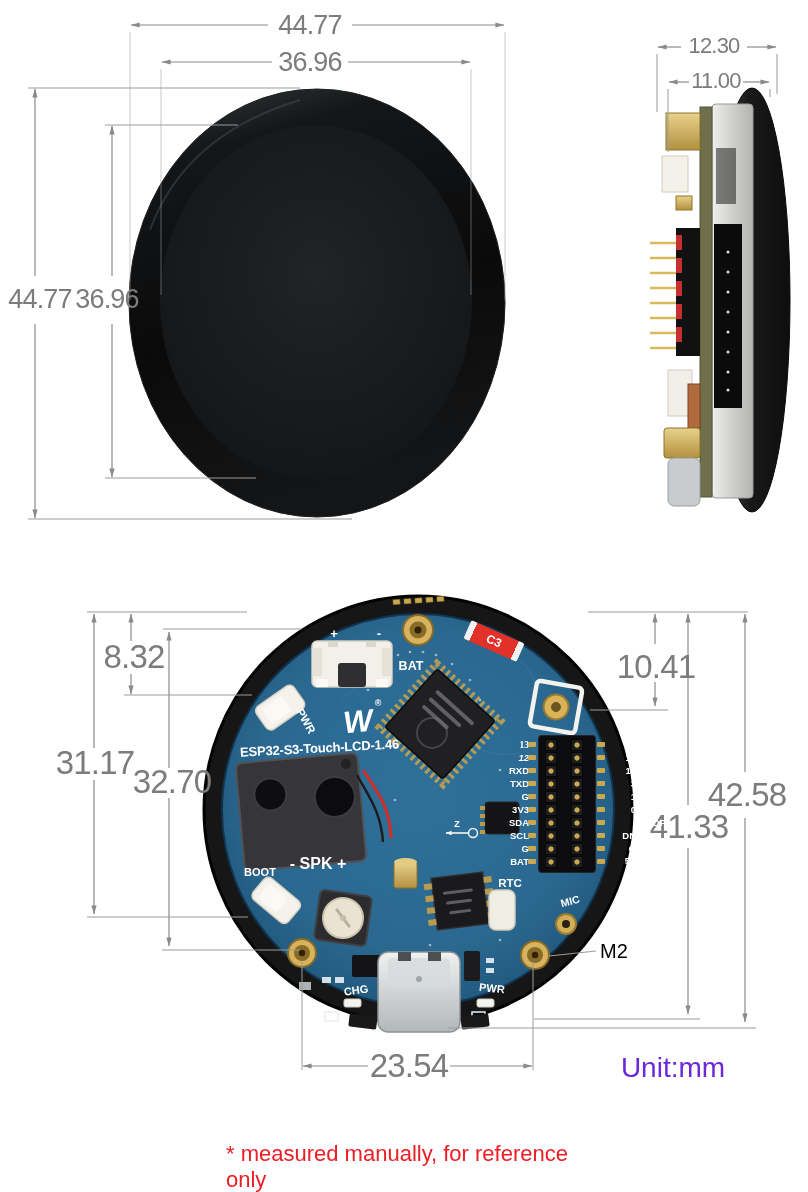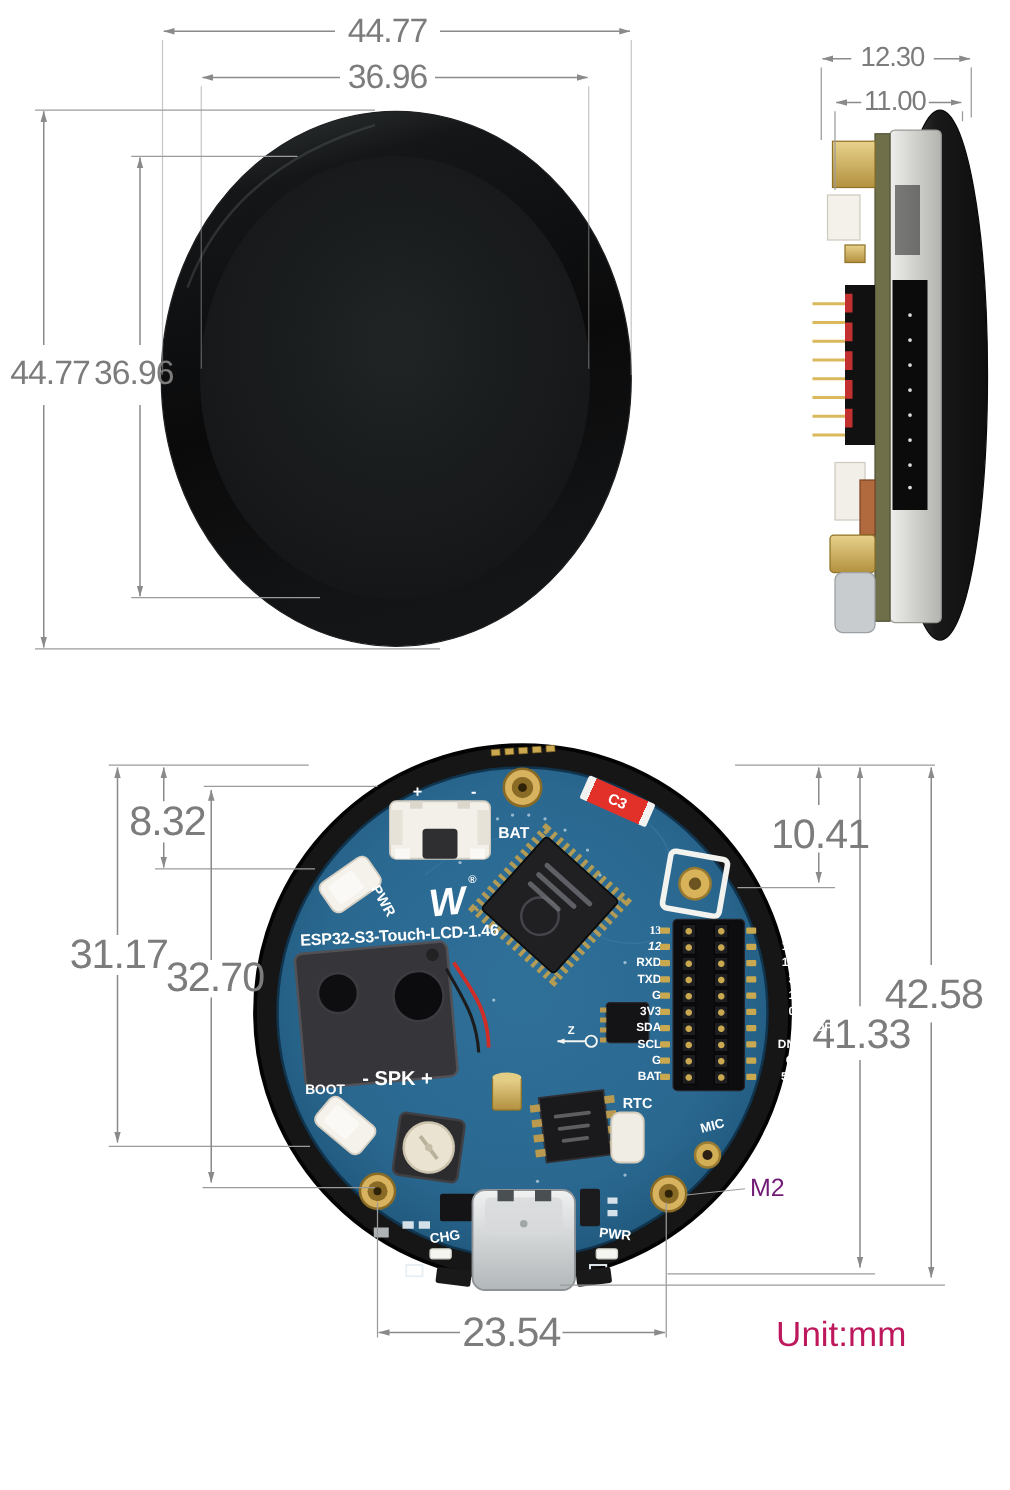--- a/index.html
+++ b/index.html
@@ -4,23 +4,23 @@
 <style>
   html,body{margin:0;padding:0;background:#fff}
   #stage{position:relative;width:808px;height:1192px;background:#ffffff;
          font-family:"Liberation Sans",sans-serif;overflow:hidden}
   #stage svg{position:absolute;left:0;top:0}
   .dim{position:absolute;transform:translate(-50%,-50%);color:#7c7c7c;
        white-space:nowrap;letter-spacing:-0.8px}
   .f27{font-size:27px}.f26{font-size:33px}.f22{font-size:22px}
   .lbl{position:absolute;transform:translate(-50%,-50%);color:#fff;font-weight:bold;
        white-space:nowrap}
-  .unit{position:absolute;transform:translate(-50%,-50%);color:#be185d;font-size:28px}
+  .unit{position:absolute;transform:translate(-50%,-50%);color:#6d28d9;font-size:28px}
   .note{position:absolute;transform:translate(-50%,-50%);color:#ee1c24;font-size:22px}
-  .m2lab{position:absolute;transform:translate(0,-50%);color:#701a75;font-size:20px}
+  .m2lab{position:absolute;transform:translate(0,-50%);color:#000000;font-size:20px}
   .c3{position:absolute;left:494px;top:641px;width:58px;height:20px;display:flex;
       align-items:center;justify-content:center;border-radius:2px;color:#fff;
       font-weight:bold;font-size:12px;transform:translate(-50%,-50%) rotate(24deg);
       background:linear-gradient(90deg,#f2f2f0 0 11%,#e23128 11% 89%,#f2f2f0 89%)}
   .hdrblock{position:absolute;left:539px;top:736px;width:56px;height:136px;
       background:#0d0d0f;border-radius:3px;box-shadow:0 0 0 1px #23232a}
   .pin{position:absolute;width:10px;height:10px;
       background:radial-gradient(circle,#c9a850 0 2.2px,#1e1e21 3px);
       outline:1px solid #070708}
   .pad{position:absolute;width:8px;height:5px;background:#c9a84f;border-radius:1px}
@@ -353,20 +353,21 @@
 <div class="dim f22" style="left:716px;top:81px">11.00</div>
 <div class="dim f26" style="left:134px;top:657px">8.32</div>
 <div class="dim f26" style="left:95px;top:763px">31.17</div>
 <div class="dim f26" style="left:172px;top:782px">32.70</div>
 <div class="dim f26" style="left:656px;top:667px">10.41</div>
 <div class="dim f26" style="left:689px;top:827px">41.33</div>
 <div class="dim f26" style="left:747px;top:795px">42.58</div>
 <div class="dim f26" style="left:409px;top:1066px">23.54</div>
 <div class="m2lab" style="left:600px;top:951px">M2</div>
 <div class="unit" style="left:673px;top:1068px">Unit:mm</div>
+<div class="note" style="left:420px;top:1167px">* measured manually, for reference only</div>
 
 <div class="lbl" style="left:411px;top:666px;font-size:12.5px">BAT</div>
 <div class="lbl" style="left:334px;top:633px;font-size:13px">+</div>
 <div class="lbl" style="left:379px;top:633px;font-size:13px">-</div>
 <div class="lbl" style="left:306px;top:721px;font-size:11.5px;transform:translate(-50%,-50%) rotate(60deg)">PWR</div>
 <div class="lbl" style="left:260px;top:872px;font-size:11px">BOOT</div>
 <div class="lbl" style="left:318px;top:864px;font-size:16px">- SPK +</div>
 <div class="lbl" style="left:510px;top:883px;font-size:11.5px">RTC</div>
 <div class="lbl" style="left:570px;top:901px;font-size:10.5px;transform:translate(-50%,-50%) rotate(-15deg)">MIC</div>
 <div class="lbl" style="left:356px;top:990px;font-size:11px;transform:translate(-50%,-50%) rotate(-8deg)">CHG</div>

